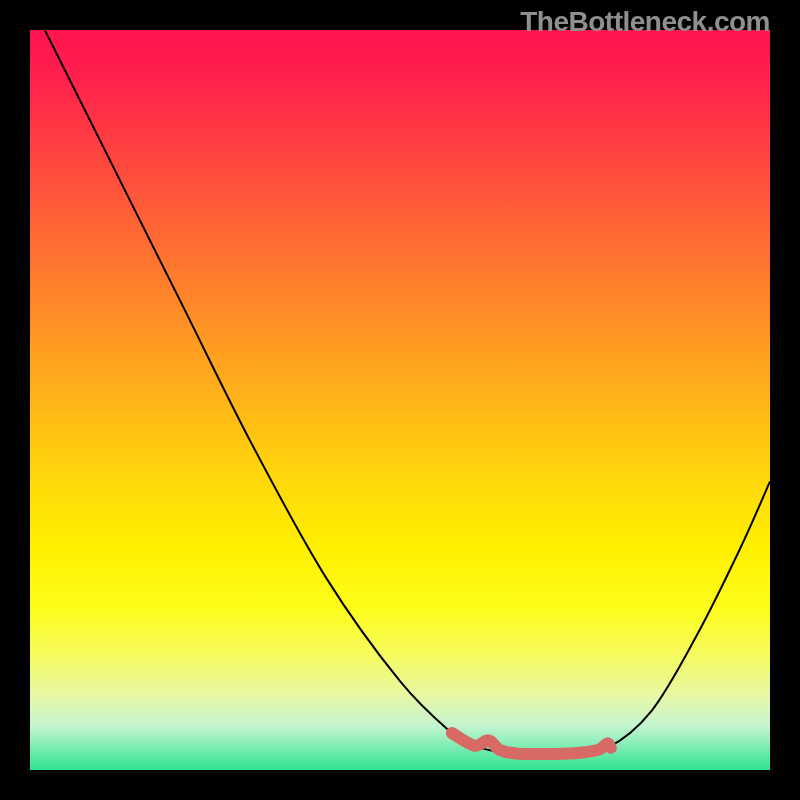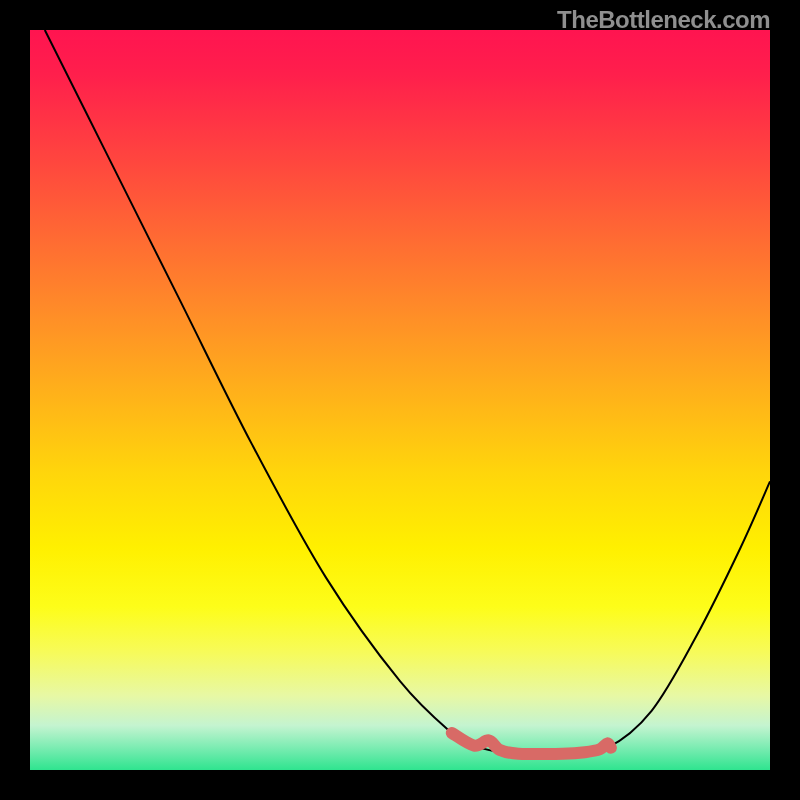--- a/index.html
+++ b/index.html
@@ -58,21 +58,21 @@
     stroke: #d86a66;
     stroke-width: 12;
     stroke-linecap: round;
     stroke-linejoin: round;
   }
   .attribution {
     position: absolute;
     top: 6px;
     right: 30px;
     font-family: Arial, Helvetica, sans-serif;
-    font-size: 24px;
+    font-size: 28px;
     font-weight: 600;
     color: #8f8f8f;
     letter-spacing: -0.5px;
   }
 </style>
 </head>
 <body>
 
 <div class="canvas">
 

